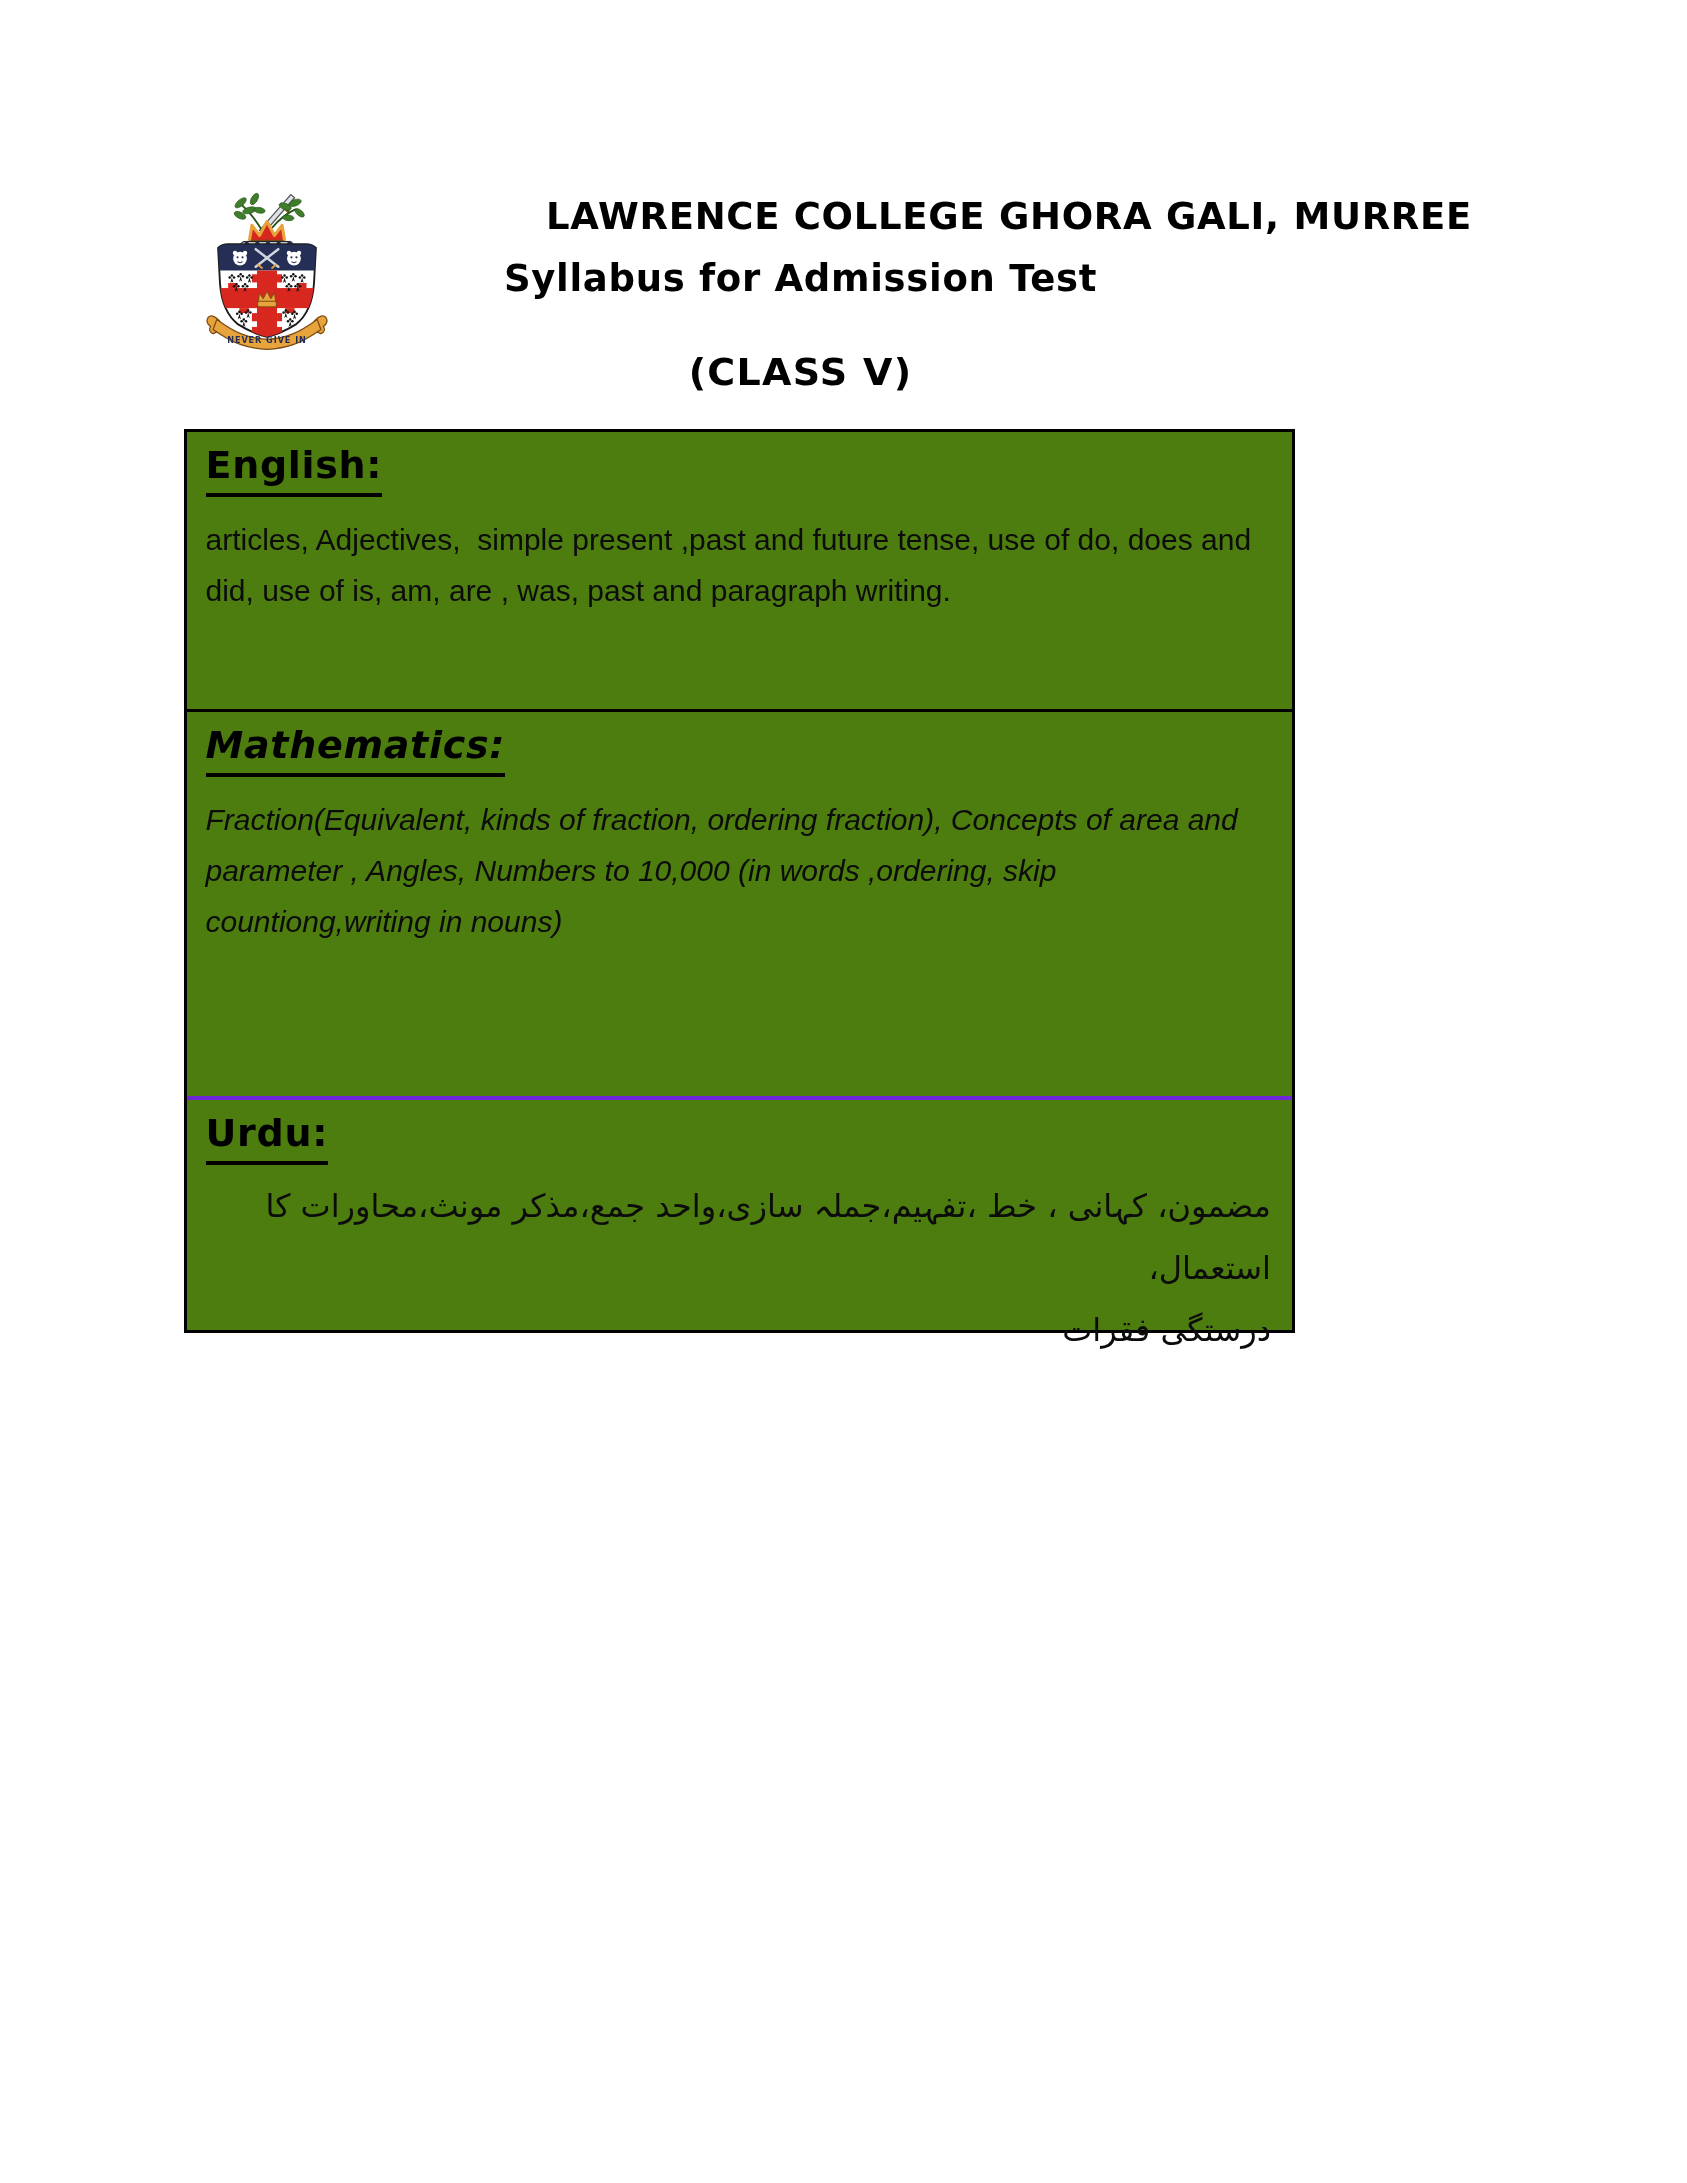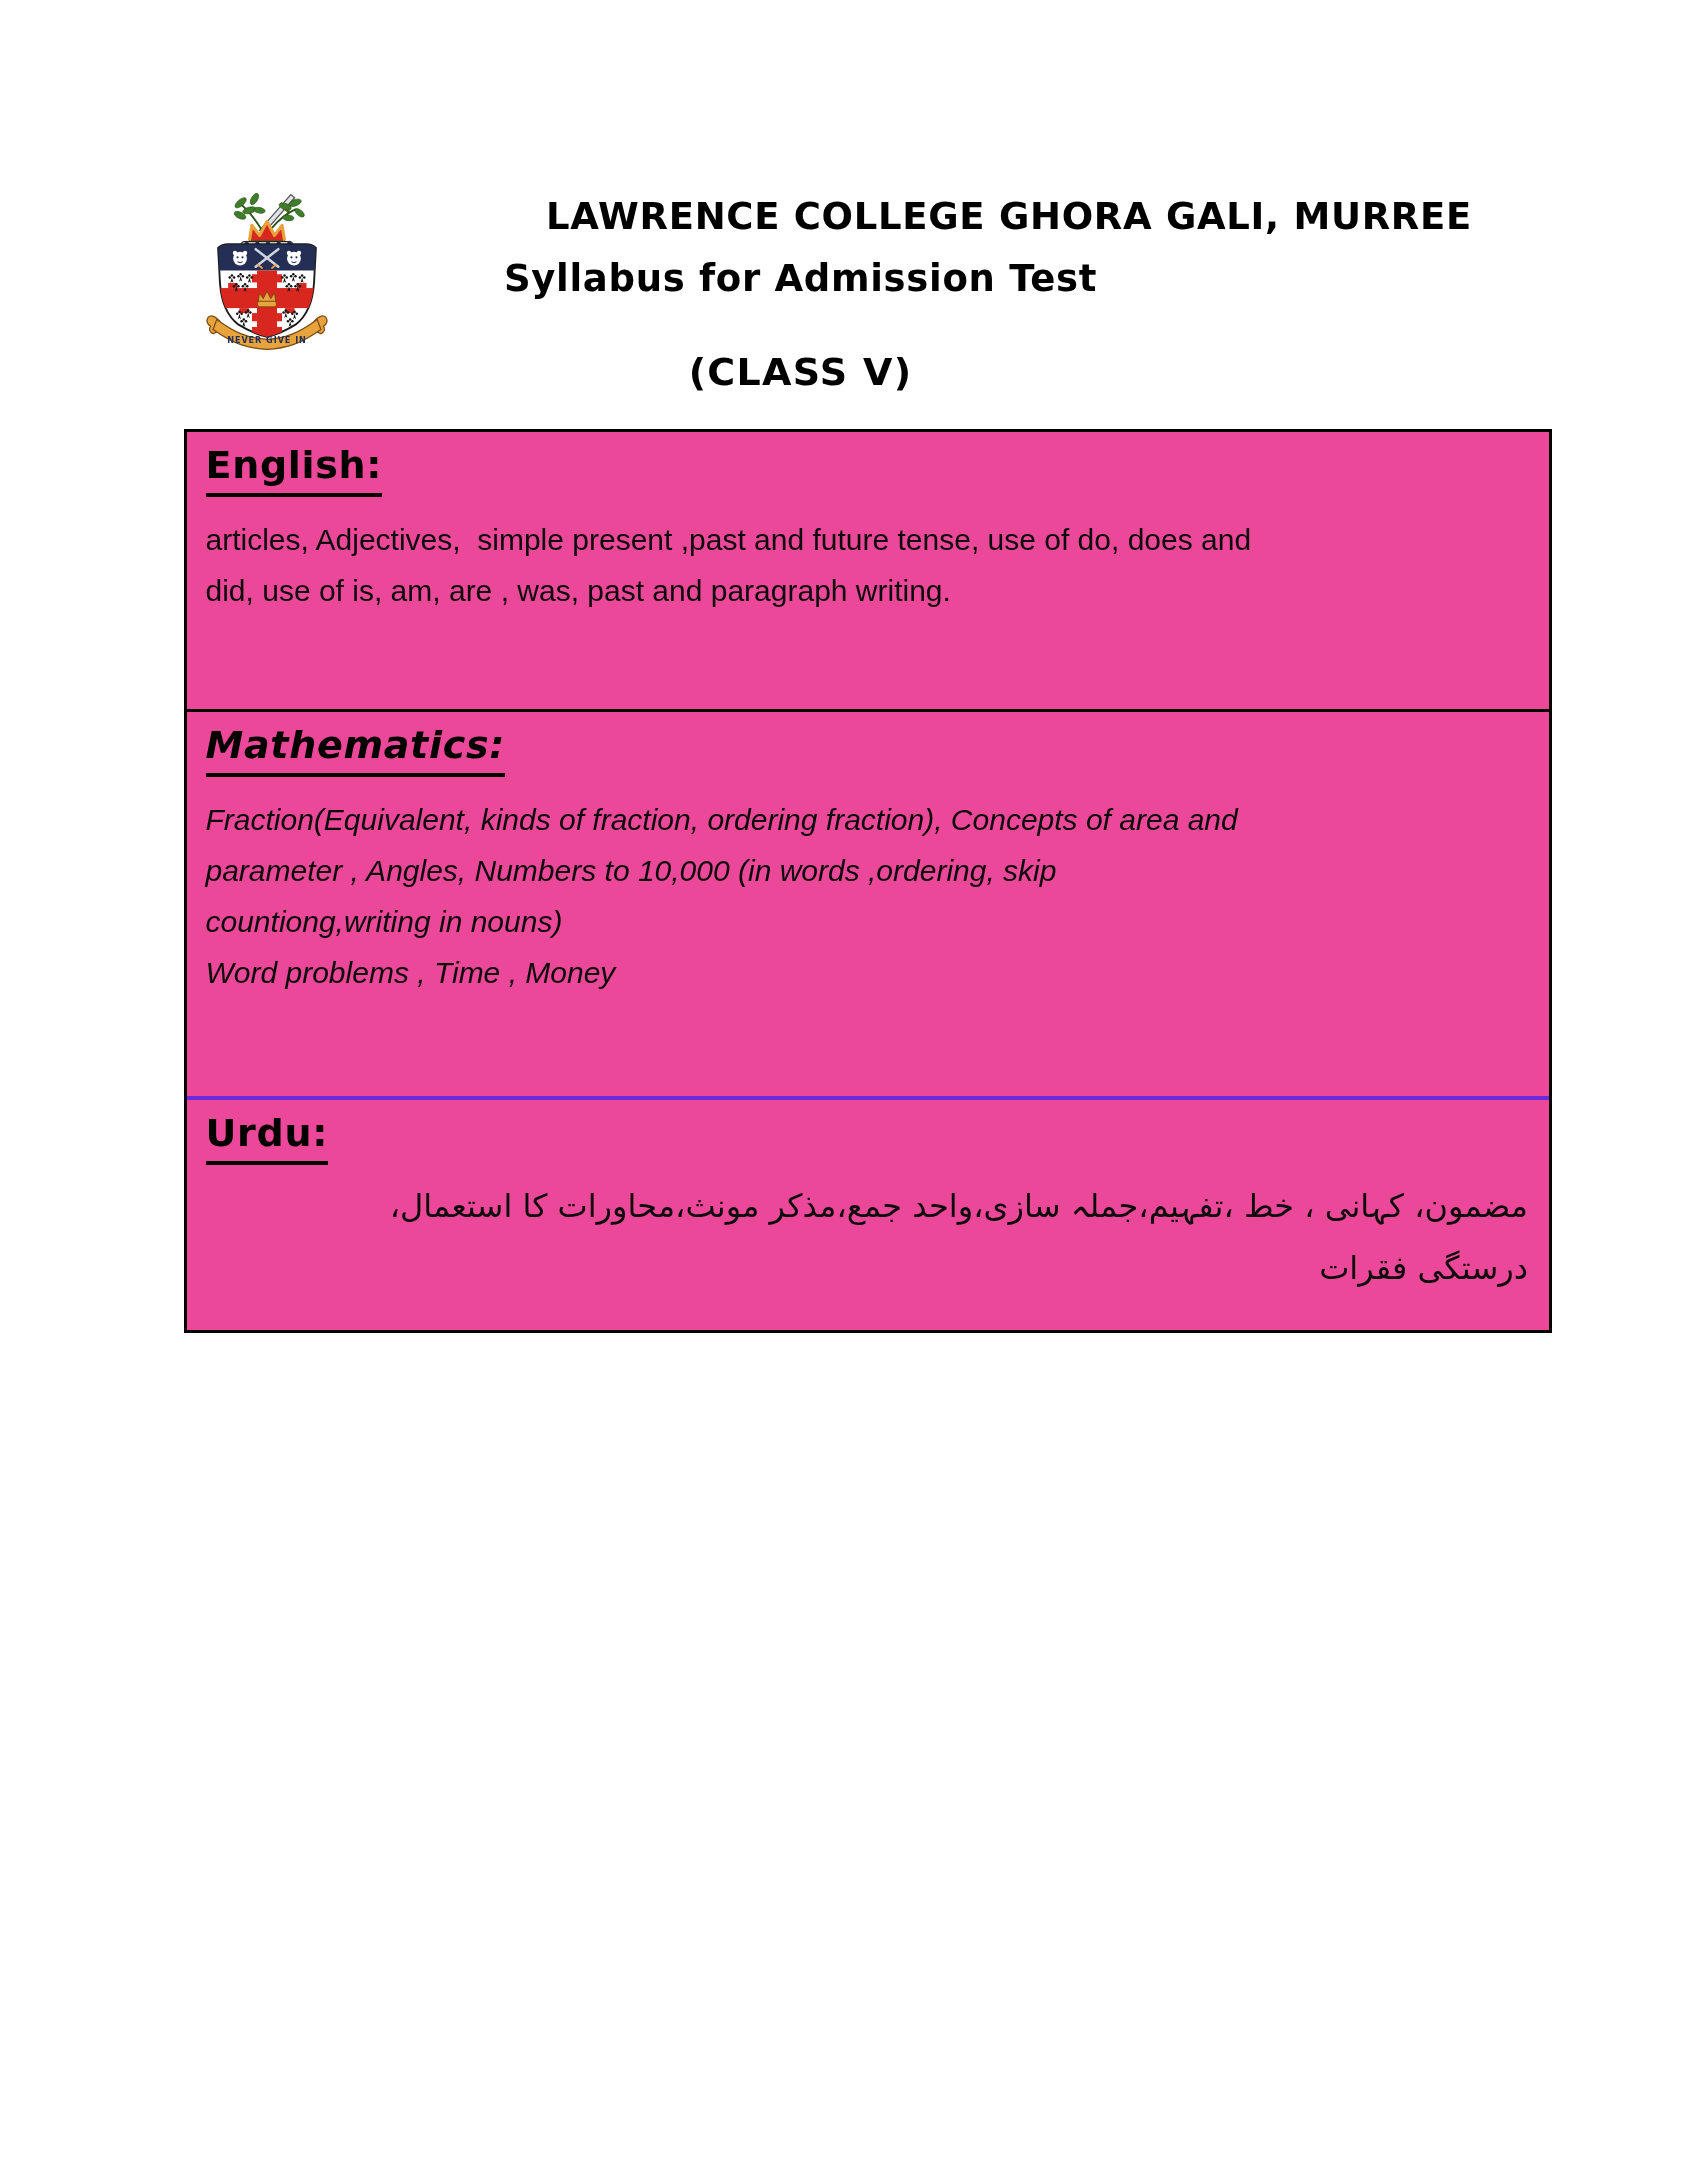--- a/index.html
+++ b/index.html
@@ -27,23 +27,23 @@
   .doc-title {
     position:absolute; left:0; right:0; top:62px;
     font-size:37px; letter-spacing:0.7px; white-space:nowrap;
   }
   .class-label {
     position:absolute; left:0; right:0; top:155px;
     font-size:38px; letter-spacing:1.3px; white-space:nowrap;
   }
   
   .syllabus-table {
-    position:absolute; left:184px; top:429px; width:1368px;
+    position:absolute; left:184px; top:429px; width:1111px;
     border:3.3px solid #000; box-sizing:border-box;
-    background:#ec4899;
+    background:#4d7c0f;
   }
   .section { box-sizing:border-box; padding:10.6px 17px 0 18.5px; }
   .section-english { height:277px; }
   .section-math    { height:387px; border-top:3.3px solid #000;font-style:italic; }
   .section-urdu    { height:234px; border-top:4px solid #6d28d9; }
   .section-heading {
     display:inline-block;
     font-weight:bold; font-size:38px; letter-spacing:0.7px;
     border-bottom:4.6px solid #000; padding-bottom:6px;
     font-family:"DejaVu Sans", sans-serif;
@@ -193,21 +193,20 @@
         <div class="line">did, use of is, am, are , was, past and paragraph writing.</div>
       </div>
     </div>
 
     <div class="section section-math">
       <div class="section-heading">Mathematics:</div>
       <div class="section-body">
         <div class="line">Fraction(Equivalent, kinds of fraction, ordering fraction), Concepts of area and</div>
         <div class="line">parameter , Angles, Numbers to 10,000 (in words ,ordering, skip</div>
         <div class="line">countiong,writing in nouns)</div>
-        <div class="line">Word problems , Time , Money</div>
       </div>
     </div>
 
     <div class="section section-urdu">
       <div class="section-heading">Urdu:</div>
       <div class="section-body" dir="rtl" lang="ur">
         <div class="line">مضمون، کہانی ، خط ،تفہیم،جملہ سازی،واحد جمع،مذکر مونث،محاورات کا استعمال،</div>
         <div class="line">درستگی فقرات</div>
       </div>
     </div>

